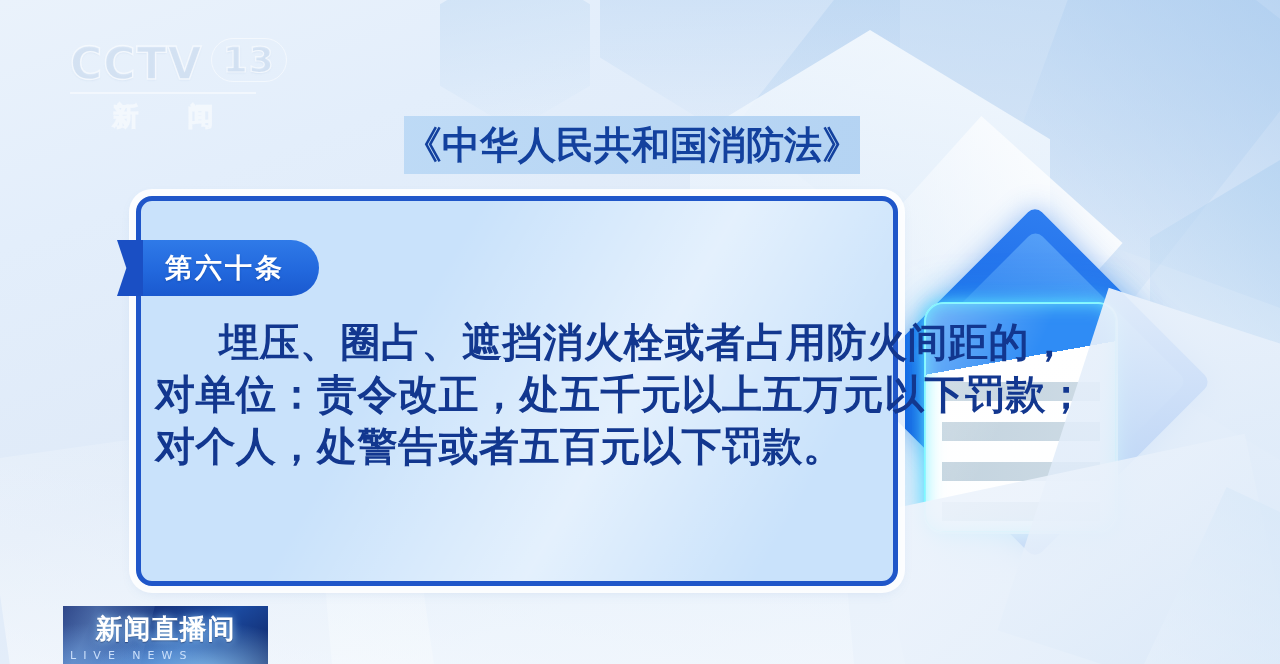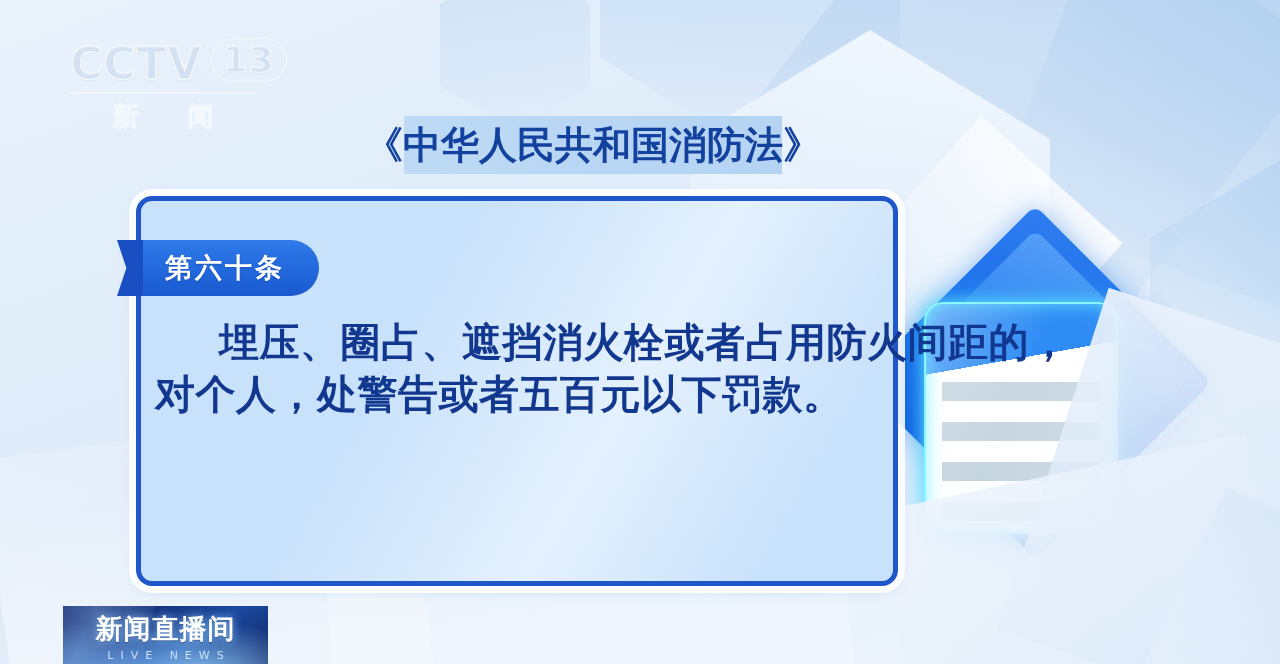--- a/index.html
+++ b/index.html
@@ -168,21 +168,21 @@
   }
   .cctv-cn {
     margin-top: 5px; text-align: center; width: 186px;
     font-size: 26px; font-weight: 700; letter-spacing: 20px; text-indent: 20px;
     color: rgba(255,255,255,0);
     -webkit-text-stroke: 1.1px rgba(255,255,255,0.92);
   }
 
   
   .title-band {
-    position: absolute; left: 404px; top: 116px; width: 378px; height: 58px;
+    position: absolute; left: 404px; top: 116px; width: 456px; height: 58px;
     background: linear-gradient(90deg, rgba(186,216,245,0.92), rgba(176,209,242,0.92));
     display: flex; align-items: center; justify-content: center;
   }
   .title-text {
     font-size: 38px; font-weight: 700; color: #13419e;
     letter-spacing: 0px; white-space: nowrap;
   }
 
   
   .card {
@@ -250,21 +250,21 @@
     transform: rotate(14deg);
   }
   .news-cn {
     position: relative; z-index: 2;
     margin: 5px 0 0 0; text-align: center;
     color: #ffffff; font-size: 27px; font-weight: 700; letter-spacing: 1px;
     text-shadow: 0 0 8px rgba(160,215,255,0.85), 0 1px 1px rgba(0,20,70,0.6);
   }
   .news-en {
     position: relative; z-index: 2;
-    text-align: center; margin-top: 2px;
+    text-align: left; margin-top: 2px;
     color: rgba(214,232,255,0.9); font-size: 11px; letter-spacing: 7px;
     text-indent: 7px;
   }
 </style>
 </head>
 <body>
 
 <div id="screen">
 
   <div class="bg-layer">
@@ -320,20 +320,21 @@
     <div class="ribbon-tail">
       <div class="ribbon-tail-shadow"></div>
     </div>
     <div class="ribbon-body">
       <span class="ribbon-label">第六十条</span>
     </div>
   </div>
 
   <div class="body-text">
     <div class="body-line indent">埋压、圈占、遮挡消火栓或者占用防火间距的，</div>
+    <div class="body-line">对单位：责令改正，处五千元以上五万元以下罚款；</div>
     <div class="body-line">对个人，处警告或者五百元以下罚款。</div>
   </div>
 
   <div class="news-banner">
     <div class="news-cn">新闻直播间</div>
     <div class="news-en">LIVE NEWS</div>
   </div>
 
 </div>
 

